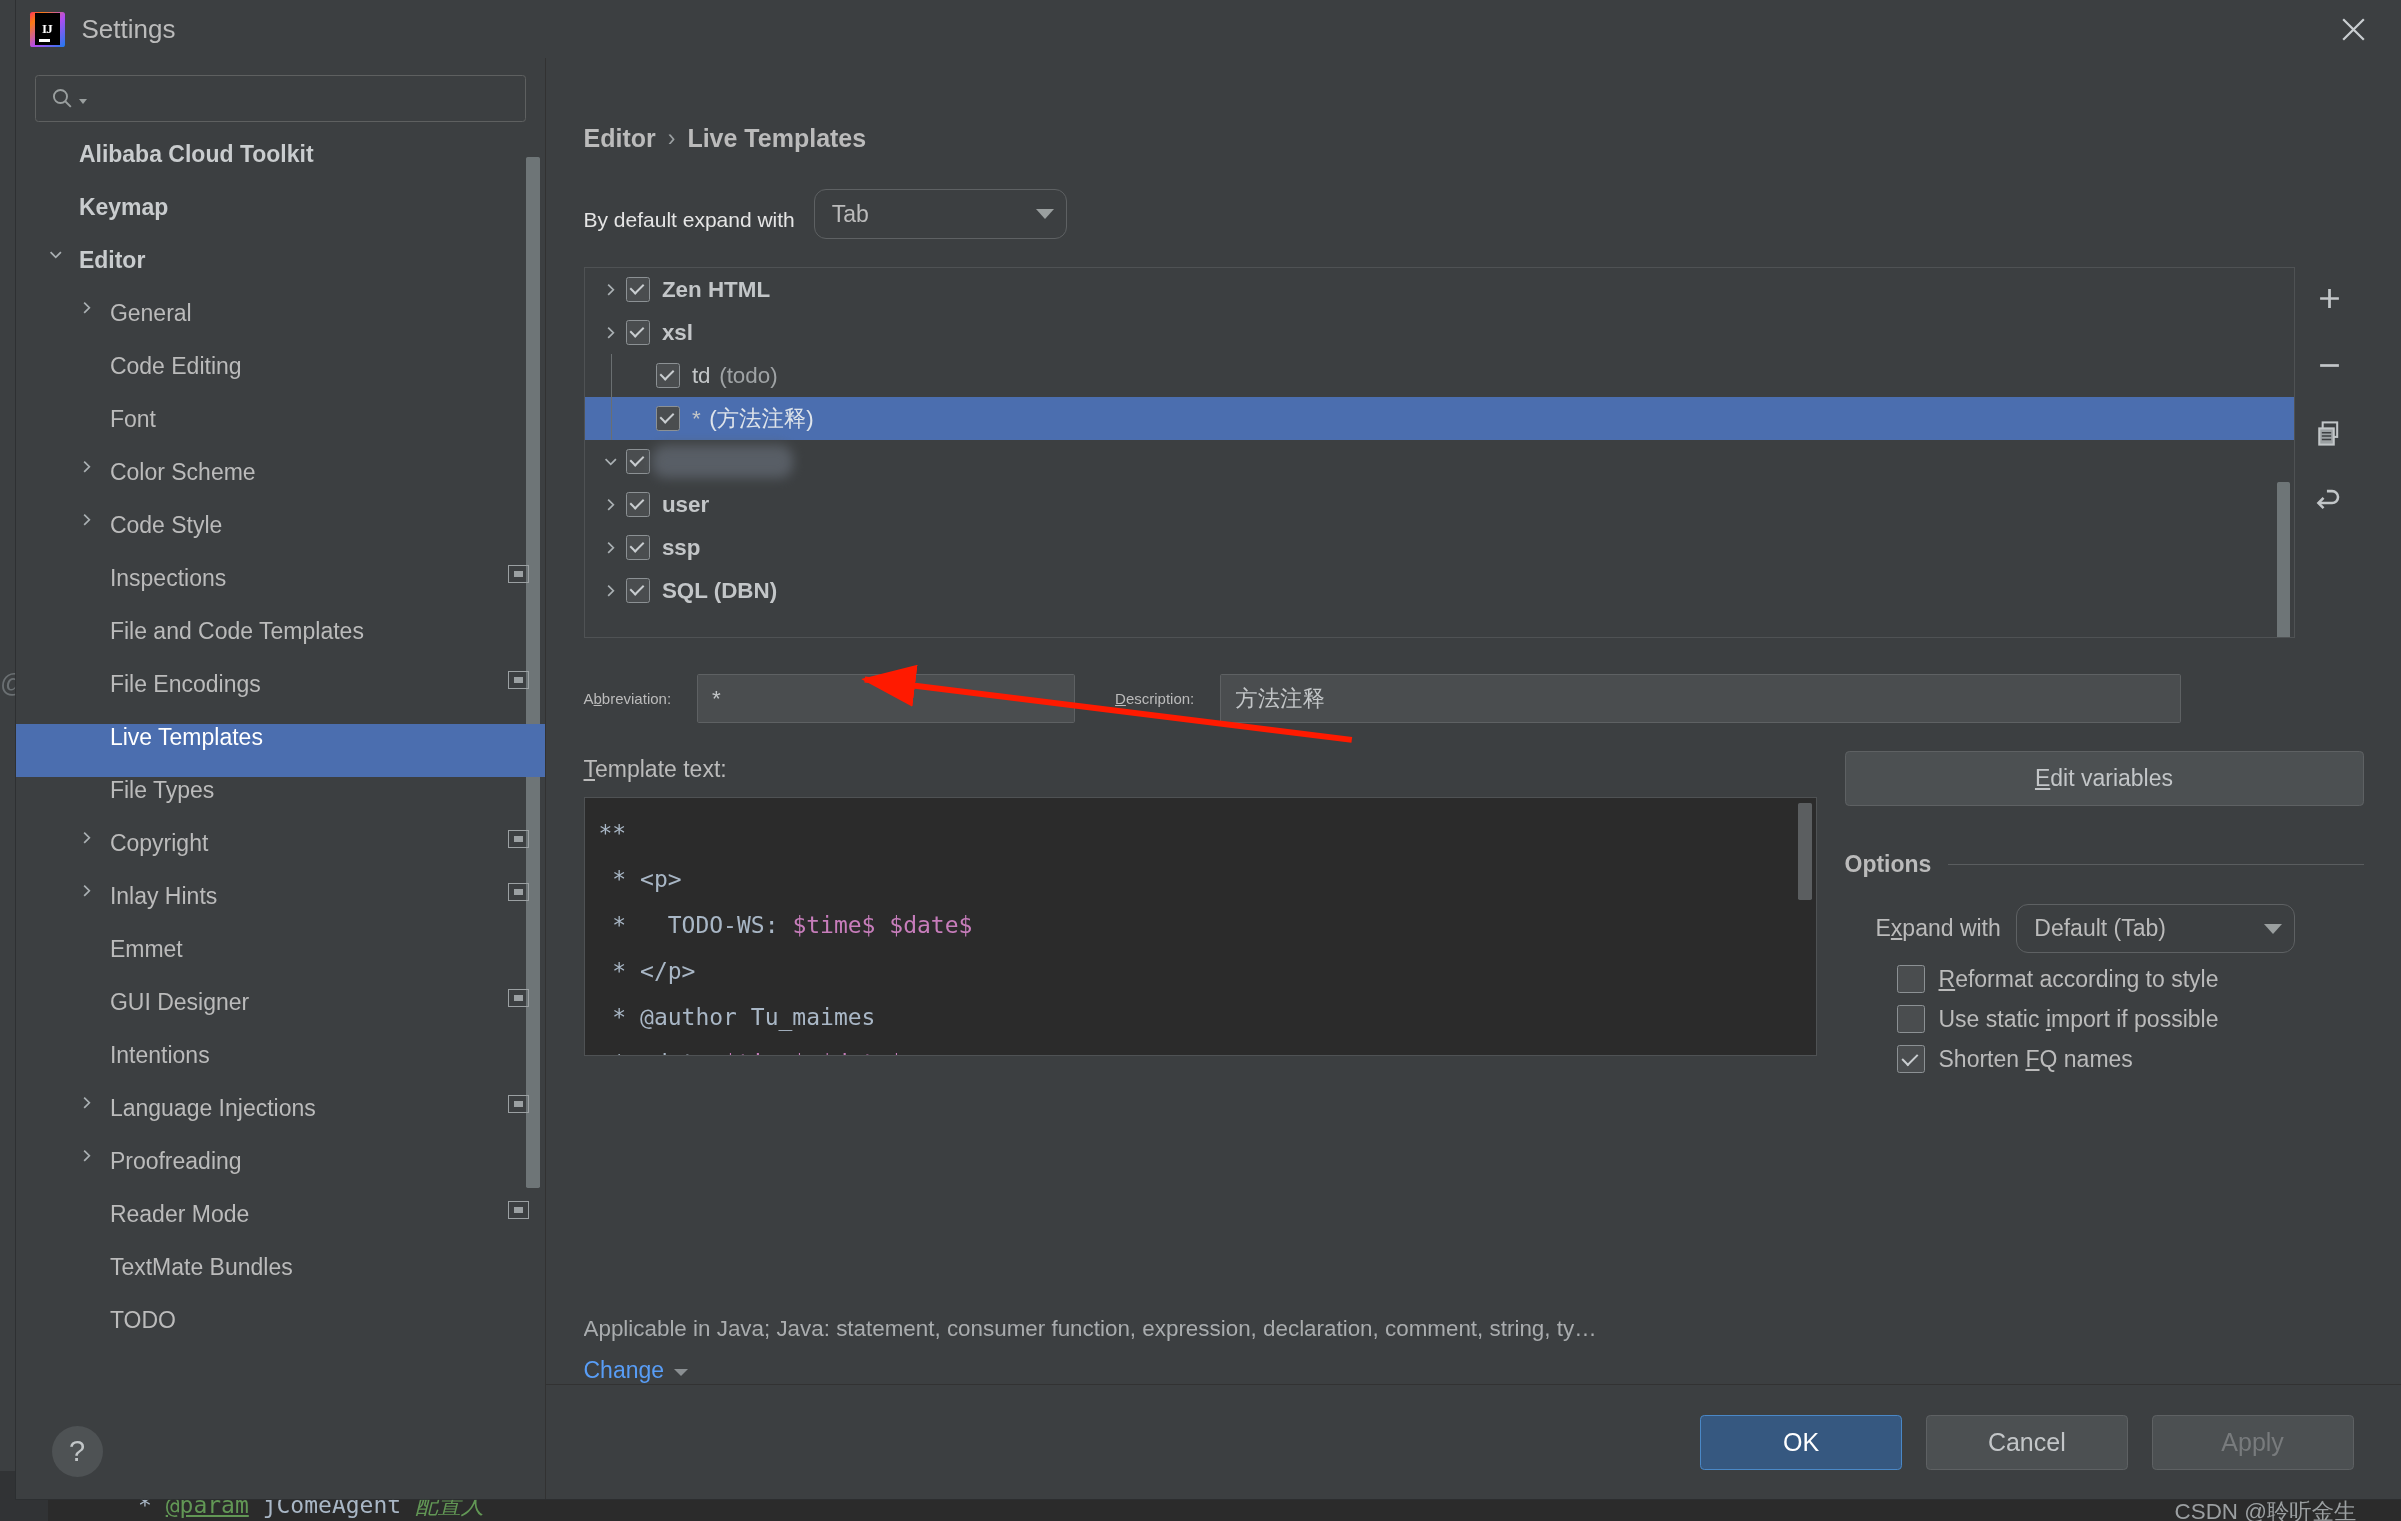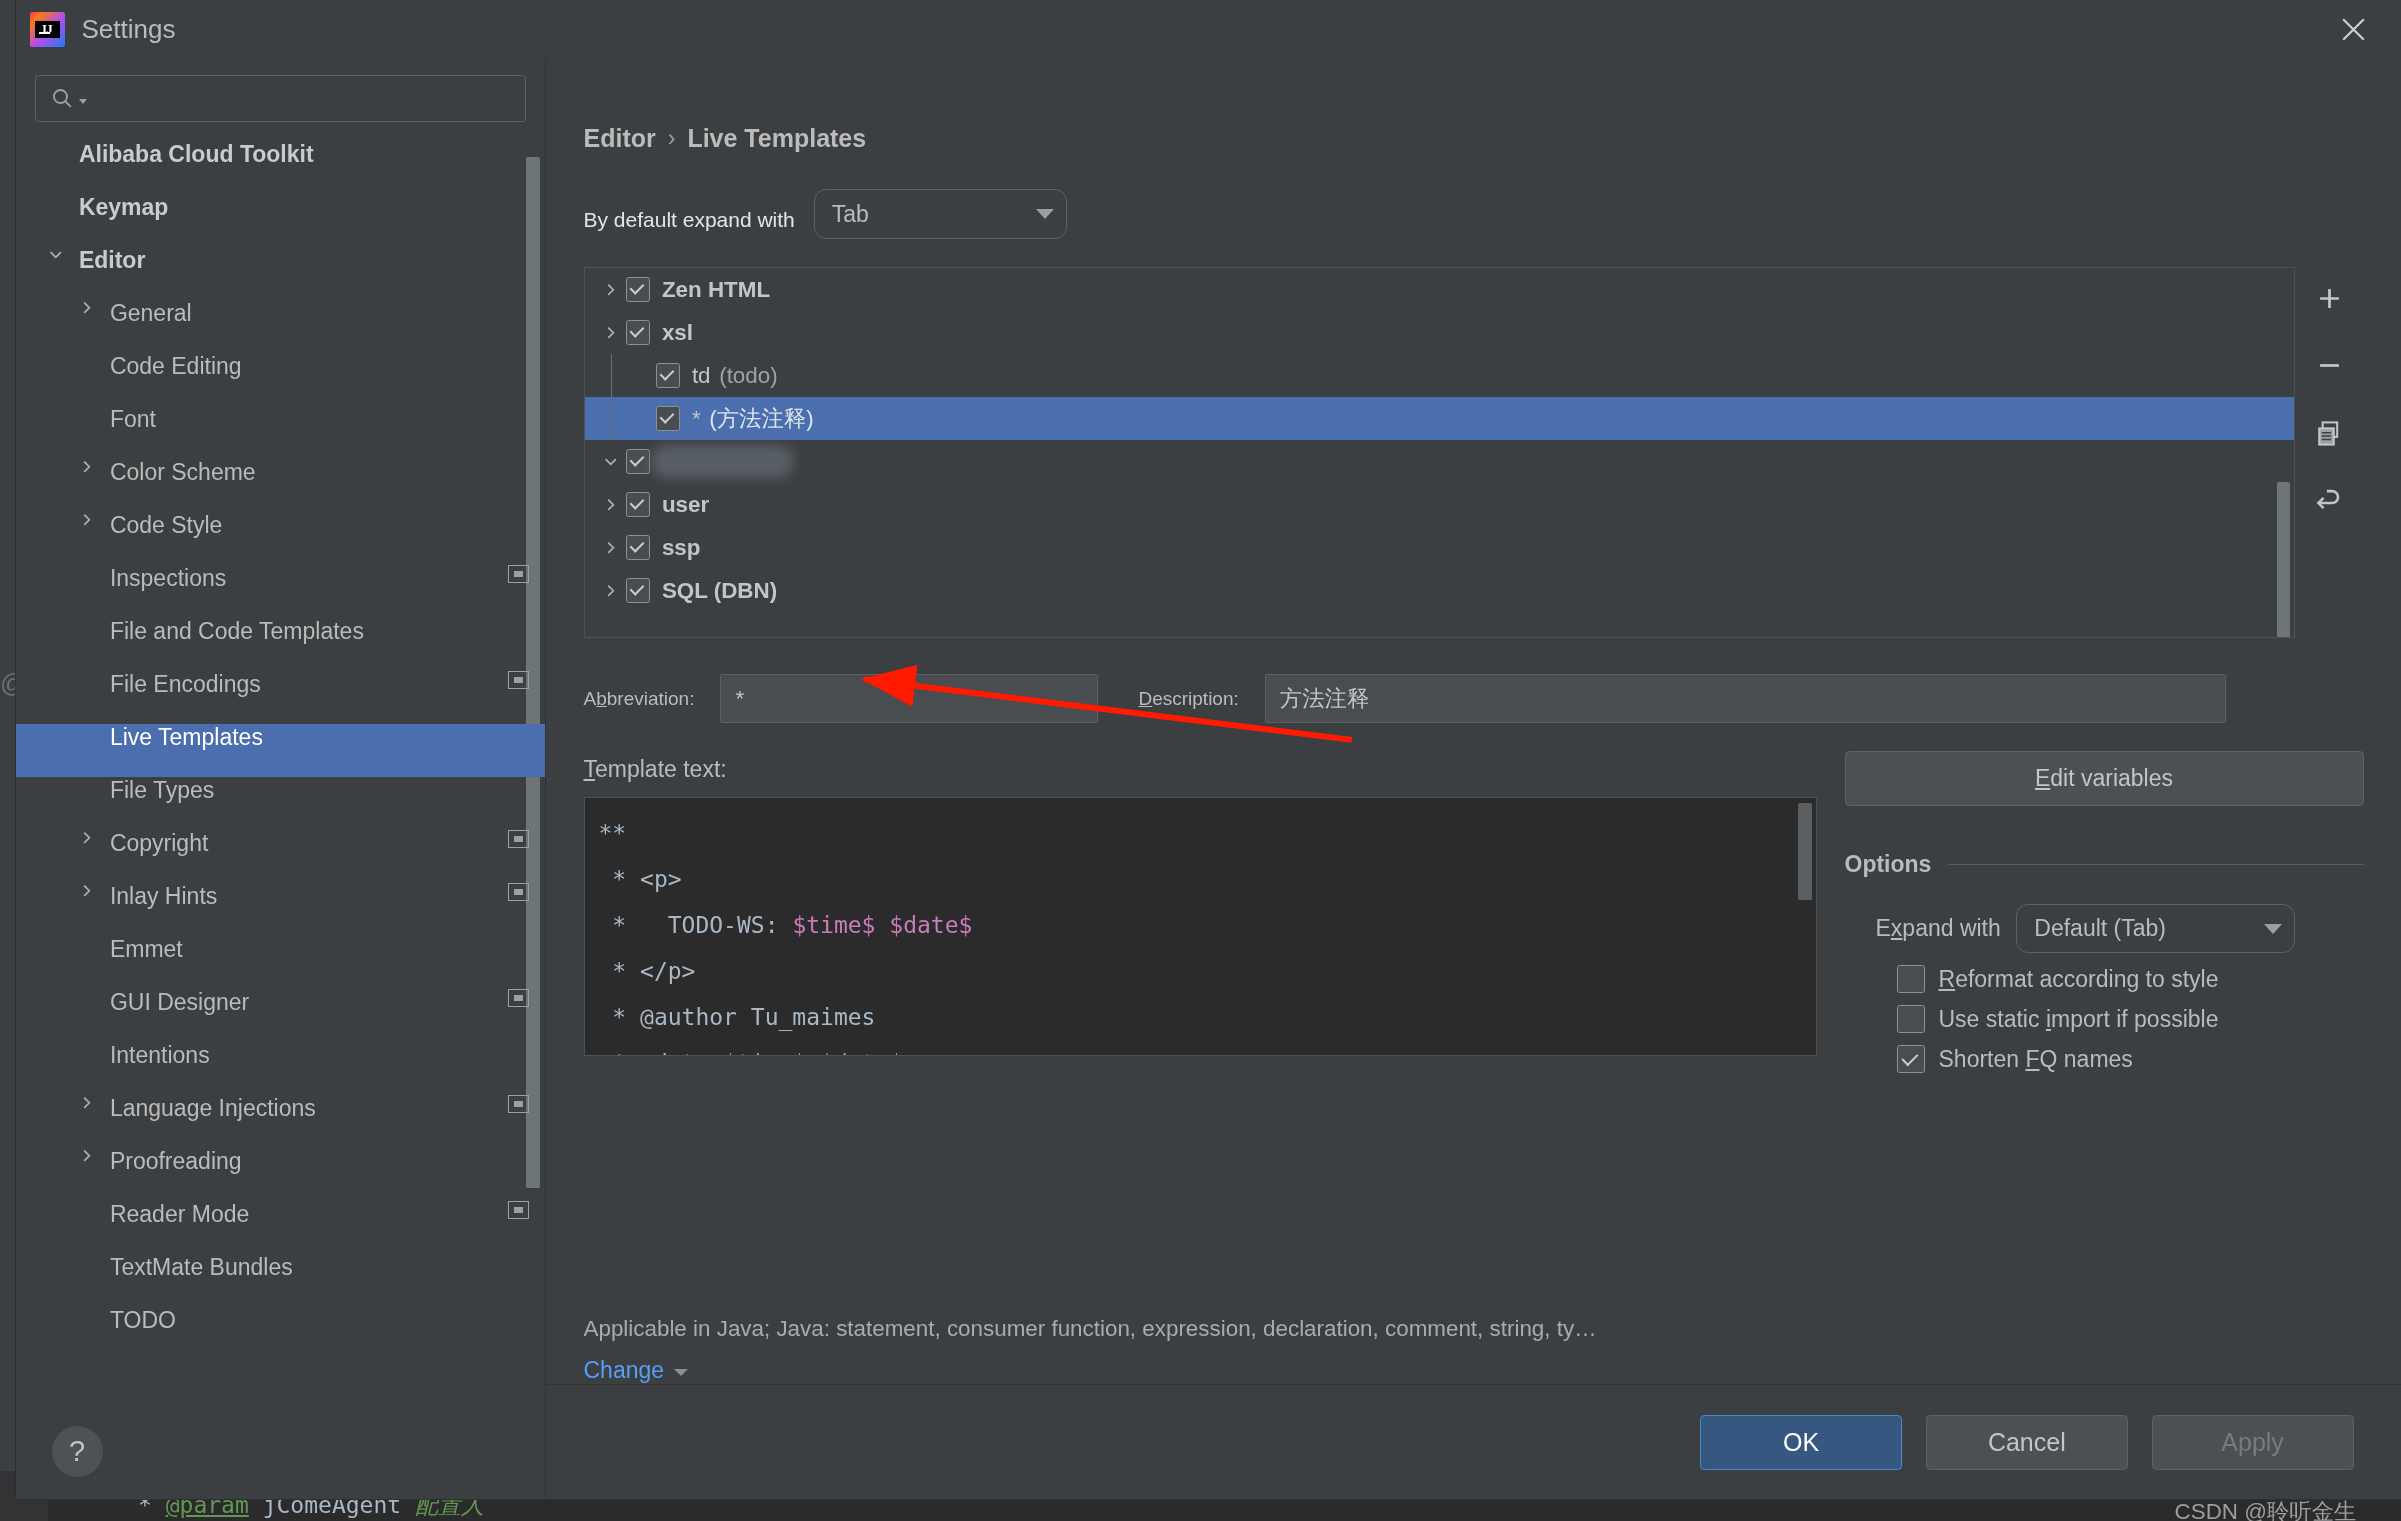--- a/index.html
+++ b/index.html
@@ -88,21 +88,21 @@
     height: 35px;
     margin-left: 14px;
     border-radius: 2.6px;
     background: linear-gradient(135deg, #fe315d 0%, #f97a12 18%, #b24cf0 55%, #1d7cf0 100%);
     display: flex;
     align-items: center;
     justify-content: center;
     position: relative;
   }
   .app-logo .inner {
-    width: 25px; height: 17px;
+    width: 25px; height: 32px;
     background: #000;
     color: #fff;
     font-size: 13px;
     font-weight: bold;
     font-family: "Liberation Serif", serif;
     display: flex;
     align-items: center;
     justify-content: center;
     letter-spacing: -0.9px;
     position: relative;
@@ -401,21 +401,21 @@
     border-radius: 3.4px;
   }
 
   
   .ab-row {
     margin-top: 36px;
     display: flex;
     align-items: center;
     gap: 0;
   }
-  .field-label { font-size: 19px; color: #bbbbbb; white-space: nowrap; }
+  .field-label { font-size: 15px; color: #bbbbbb; white-space: nowrap; }
   .field-label u { text-decoration: underline; }
   .textfield {
     height: 47px;
     border: 0.9px solid #5e6163;
     background: #4a4d4f;
     color: #c3c6c8;
     font-size: 22.4px;
     font-family: "Liberation Sans", sans-serif;
     padding: 0 14px;
     outline: none;

